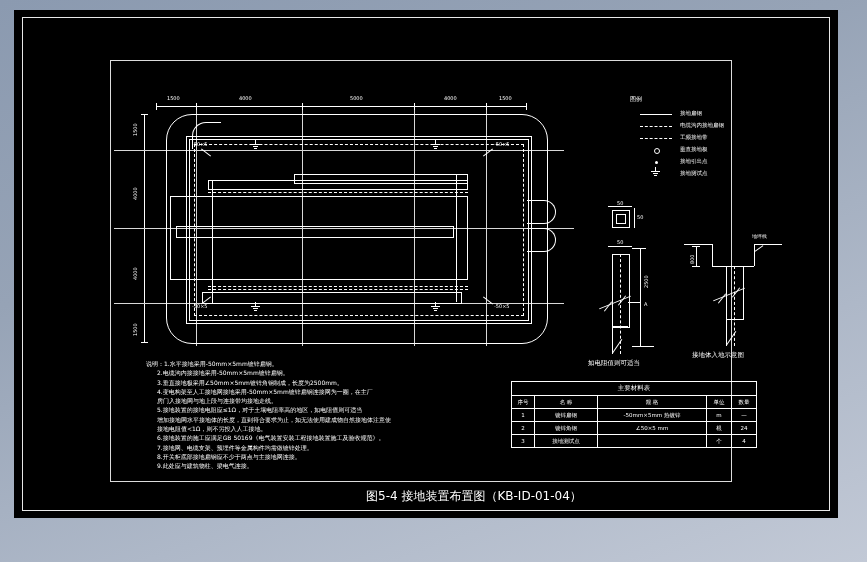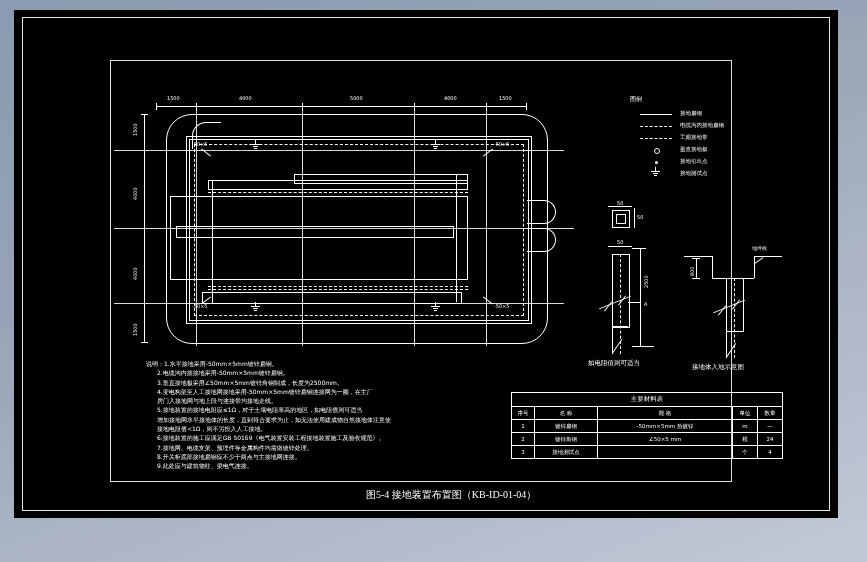--- a/index.html
+++ b/index.html
@@ -45,29 +45,29 @@
   #notes .ind{padding-left:11px;}
   
   #legend{position:absolute;left:616px;top:86px;width:118px;height:95px;}
   #legend .row{position:absolute;left:10px;height:10px;}
   #legend .lbl{position:absolute;left:40px;font-size:5.5px;color:#fff;white-space:nowrap;}
   #legend .solid{position:absolute;left:0;top:4px;width:32px;height:1px;background:#fff;}
   #legend .dashdot{position:absolute;left:0;top:4px;width:32px;height:0;border-top:1px dashed #fff;}
   #legend .dashed{position:absolute;left:0;top:4px;width:32px;height:0;border-top:1px dashed #fff;}
   
   #detA{position:absolute;left:580px;top:192px;width:80px;height:165px;}
-  #detB{position:absolute;left:660px;top:196px;width:110px;height:165px;}
-  
-  #mtable{position:absolute;left:497px;top:382px;width:272px;}
+  #detB{position:absolute;left:660px;top:184px;width:110px;height:165px;}
+  
+  #mtable{position:absolute;left:497px;top:371px;width:246px;}
   #mtable table{border-collapse:collapse;width:100%;}
   #mtable td,#mtable th{border:1px solid #fff;color:#fff;font-size:5.5px;
        text-align:center;height:12px;padding:0;font-weight:normal;}
   #mtable .title{height:13px;font-size:6.5px;}
   
-  #dwgtitle{position:absolute;left:352px;top:478px;color:#fff;font-size:10px;white-space:nowrap;font-family:Liberation Serif, serif;}
+  #dwgtitle{position:absolute;left:352px;top:478px;color:#fff;font-size:12px;white-space:nowrap;}
 </style>
 </head>
 <body>
 
 <div class="paper">
 
   <div class="frame-outer"></div>
   <div class="frame-inner"></div>
 
   <div id="plan">

